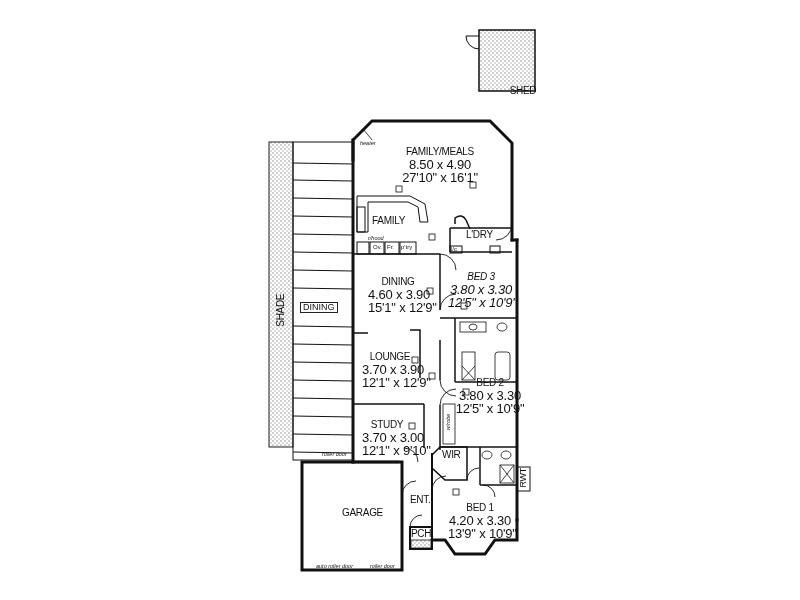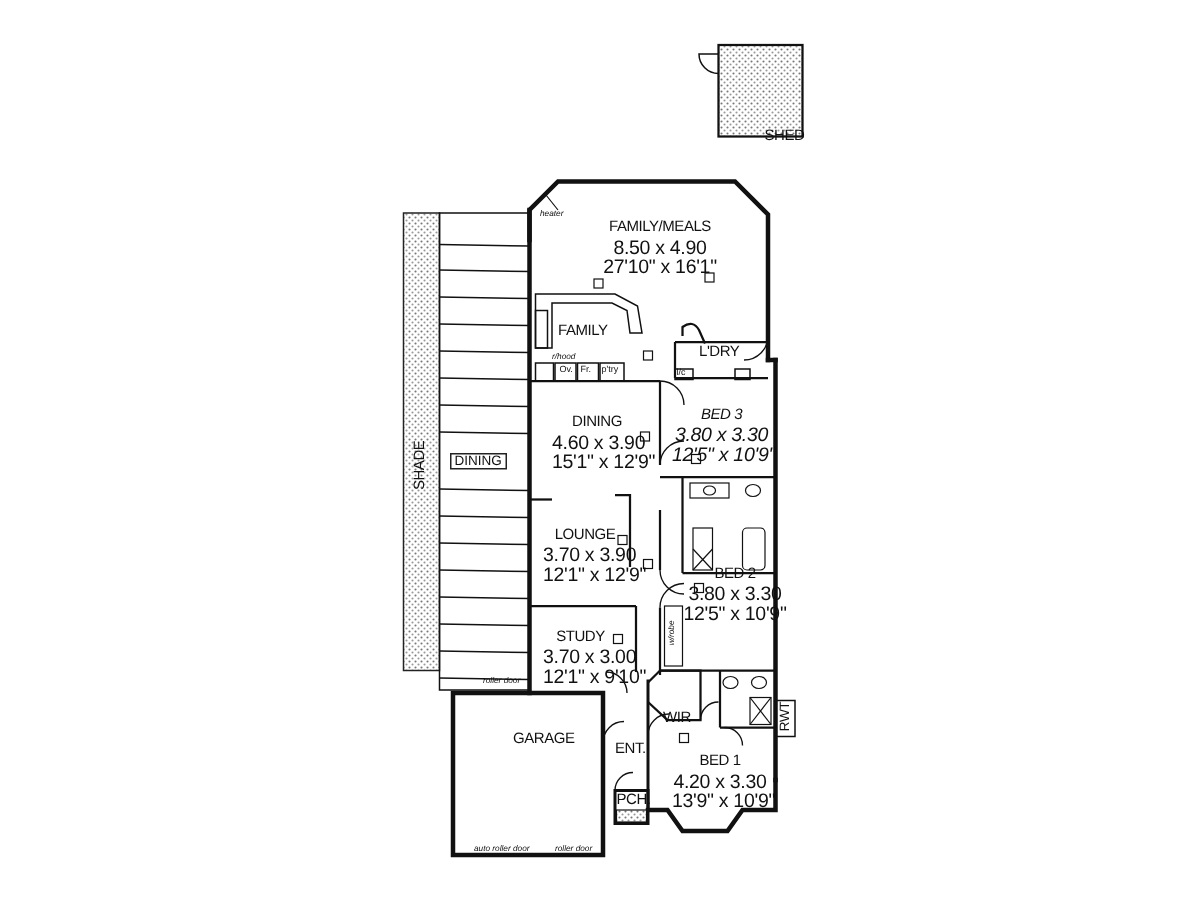--- a/index.html
+++ b/index.html
@@ -214,23 +214,23 @@
   <div class="dim">12'5" x 10'9"</div>
 </div>
 <div class="lbl tiny vert" style="left:434px;top:419px;width:30px;">w/robe</div>
 
 <div class="lbl" style="left:362px;top:420px;width:50px;">
   <div class="room">STUDY</div>
   <div class="dim">3.70 x 3.00</div>
   <div class="dim">12'1" x 9'10"</div>
 </div>
 
-<div class="lbl room" style="left:442px;top:474px;">WIR</div>
+<div class="lbl room" style="left:442px;top:450px;">WIR</div>
 <div class="lbl room" style="left:410px;top:495px;">ENT.</div>
-<div class="lbl room" style="left:342px;top:488px;">GARAGE</div>
+<div class="lbl room" style="left:342px;top:508px;">GARAGE</div>
 <div class="lbl room" style="left:411px;top:529px;">PCH.</div>
 
 <div class="lbl" style="left:448px;top:503px;width:64px;">
   <div class="room">BED 1</div>
   <div class="dim">4.20 x 3.30</div>
   <div class="dim">13'9" x 10'9"</div>
 </div>
 
 <div class="lbl room vert" style="left:510px;top:473px;width:28px;font-size:9px;">RWT</div>
 

